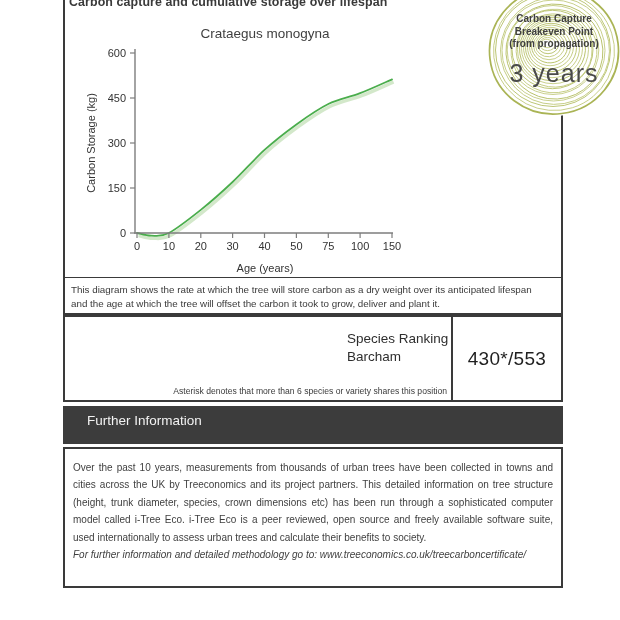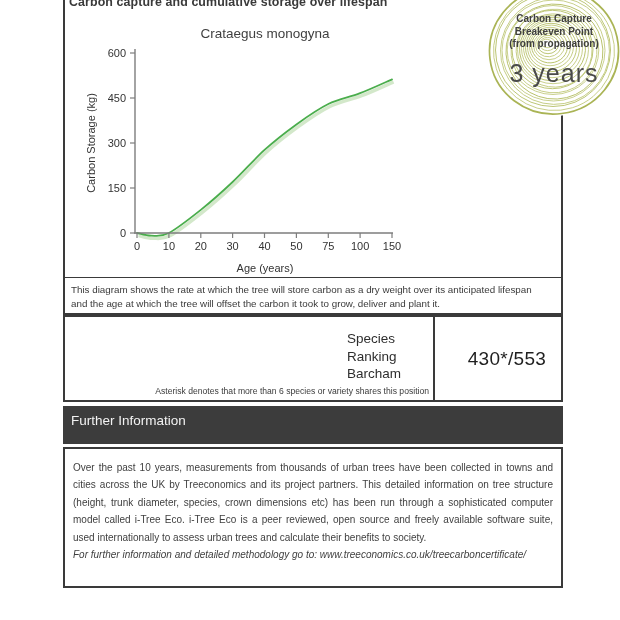--- a/index.html
+++ b/index.html
@@ -32,24 +32,24 @@
   #badge svg{position:absolute;left:0;top:0;}
   #badge-text{position:absolute;left:0;top:30px;width:140px;text-align:center;}
   .badge-line{font-size:10px;font-weight:bold;line-height:12.5px;color:#3f3f3f;}
   #badge-value{margin-top:8px;font-size:25px;font-weight:400;color:#4a4a4a;letter-spacing:1px;}
 
   
   #ranking-box{left:63px;top:315px;width:500px;height:87px;border:2px solid #3a3a3a;display:flex;background:#fff;}
   #ranking-left{flex:1;position:relative;border-right:2px solid #3a3a3a;}
   #ranking-label{position:absolute;left:282px;top:13px;font-size:13.5px;line-height:17.5px;color:#2e2e2e;}
   #ranking-note{position:absolute;right:4px;bottom:4px;font-size:8.6px;color:#3a3a3a;white-space:nowrap;}
-  #ranking-right{width:108px;display:flex;align-items:center;justify-content:center;font-size:19px;color:#1f1f1f;letter-spacing:.3px;margin-left:18px;}
+  #ranking-right{width:108px;display:flex;align-items:center;justify-content:center;font-size:19px;color:#1f1f1f;letter-spacing:.3px;}
 
   
-  #further-header{left:63px;top:406px;width:500px;height:38px;background:#3c3c3c;color:#f2f2f2;font-size:13.5px;padding:7px 8px;}
+  #further-header{left:63px;top:406px;width:500px;height:38px;background:#3c3c3c;color:#f2f2f2;font-size:13.5px;padding:7px 24px;}
   #further-body{left:63px;top:447px;width:500px;height:141px;border:2px solid #3a3a3a;padding:10px 8px 0 8px;font-size:10px;line-height:17.4px;color:#3f3f3f;background:#fff;}
   #further-body p{margin:0;}
   #further-para1{text-align:justify;}
   #further-para2{margin-top:17px;font-style:italic;}
 </style>
 </head>
 <body>
 
 <div id="chart-box" class="abs">
   <div id="doc-title">Carbon capture and cumulative storage over lifespan</div>

